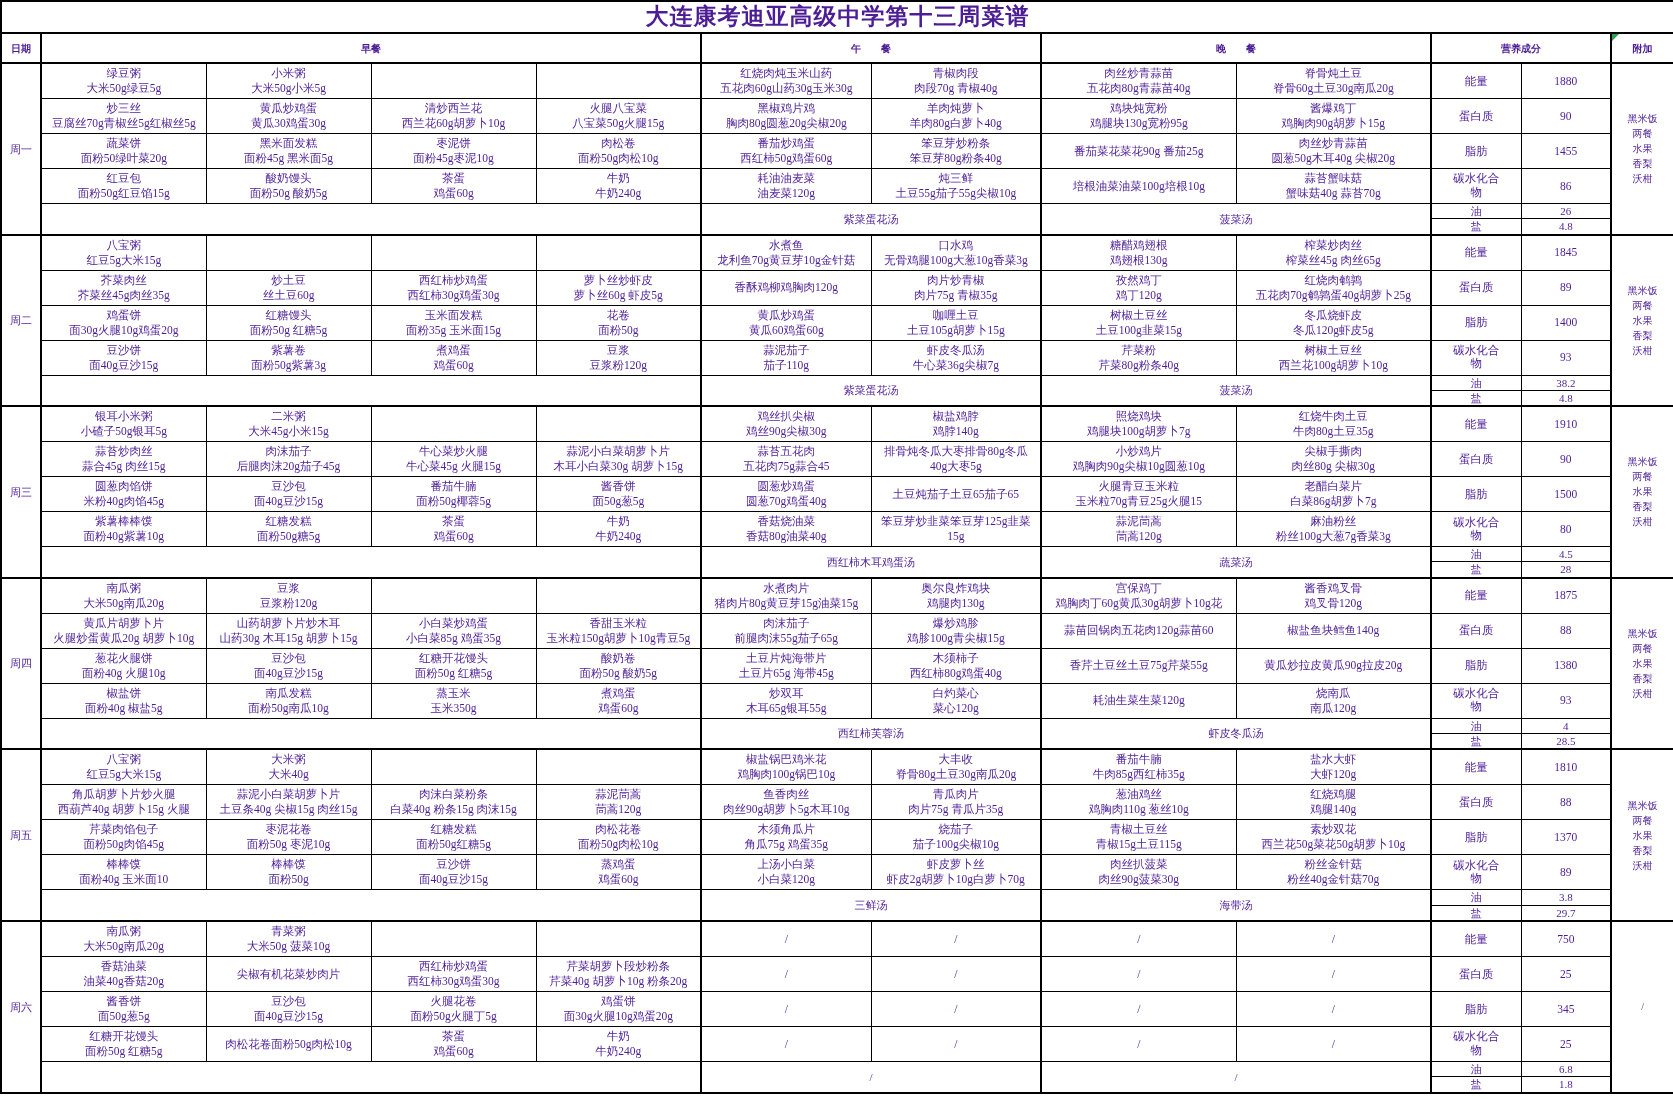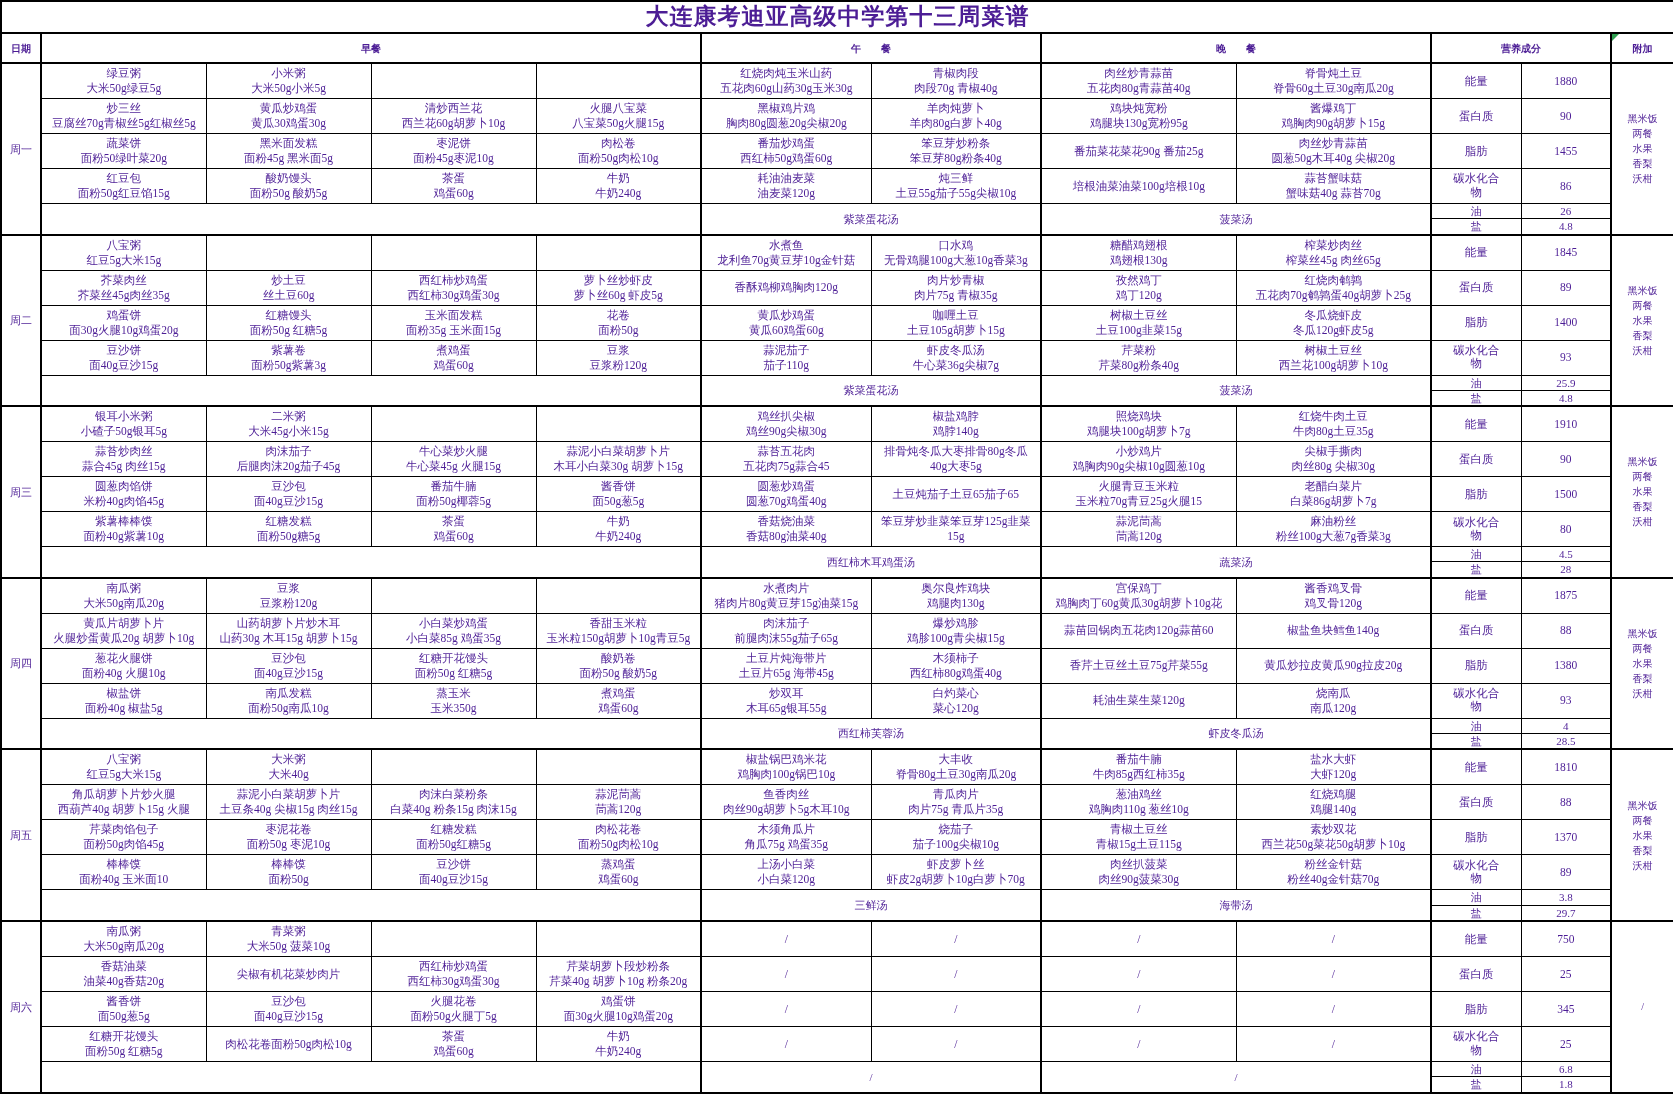--- a/index.html
+++ b/index.html
@@ -391,21 +391,21 @@
           <td rowspan="2" colspan="2" class="soup-cell gr">
             <div>紫菜蛋花汤</div>
           </td>
           <td rowspan="2" colspan="2" class="soup-cell gr">
             <div>菠菜汤</div>
           </td>
           <td class="nl">
             <div>油</div>
           </td>
           <td class="gr">
-            <div>25.9</div>
+            <div>38.2</div>
           </td>
         </tr>
         <tr class="half-row">
           <td class="nl">
             <div>盐</div>
           </td>
           <td class="gr">
             <div>4.8</div>
           </td>
         </tr>

